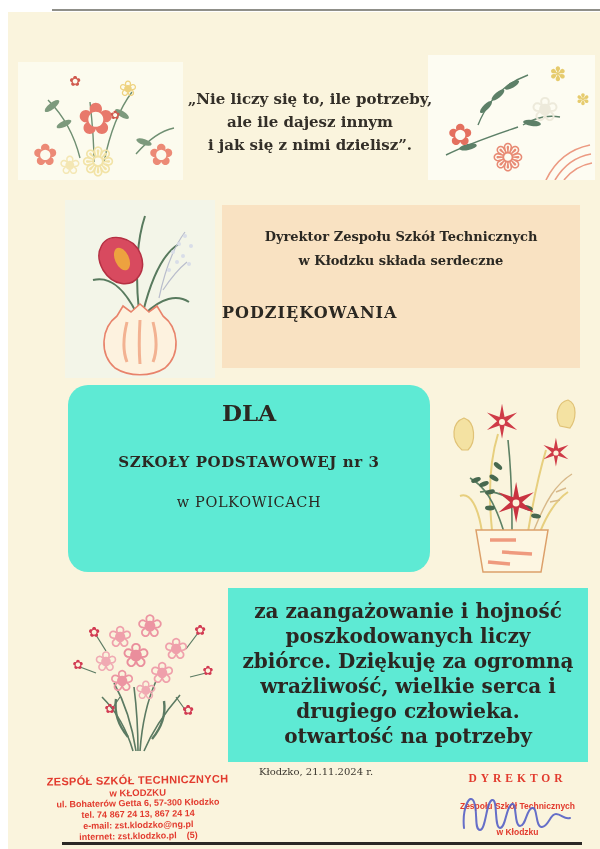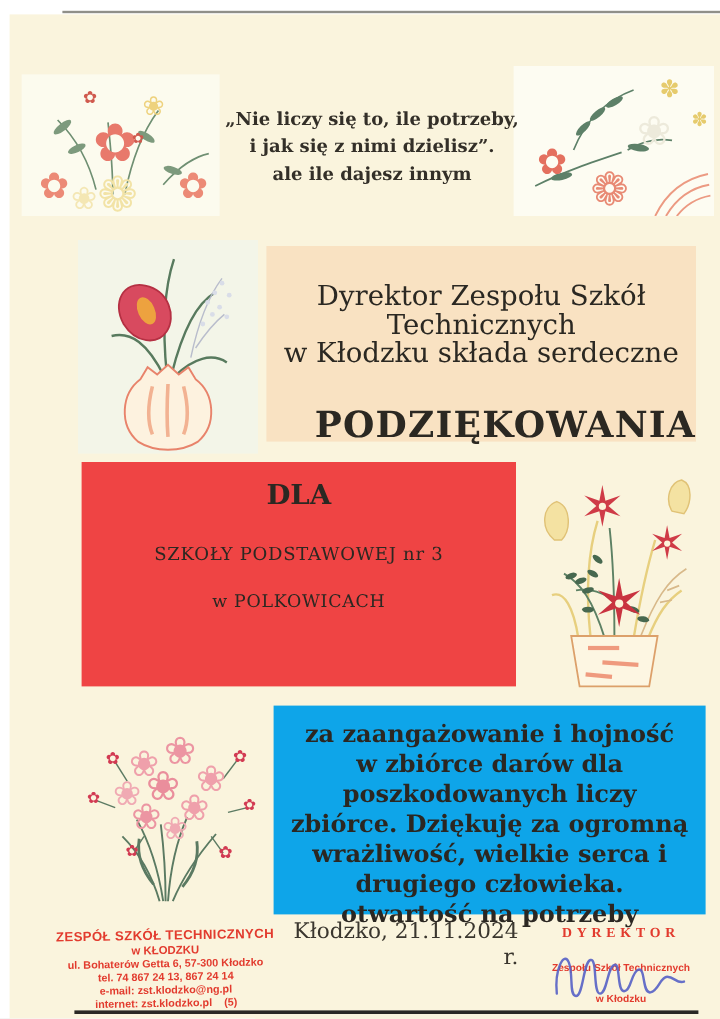--- a/index.html
+++ b/index.html
@@ -6,40 +6,40 @@
   .page{position:relative;width:600px;height:849px;background:#ffffff;overflow:hidden;
         font-family:"DejaVu Serif",serif;margin:0 auto;}
   .paper{position:absolute;left:8px;top:12px;right:0;bottom:0;background:#faf4dd;}
   .scan-line-top{position:absolute;left:52px;top:9px;width:548px;height:2px;background:#8f8f89;}
   .scan-line-bottom{position:absolute;left:62px;top:842px;width:520px;height:3px;background:#2a2824;}
   .panel{position:absolute;}
   .panel-topleft{left:18px;top:62px;width:165px;height:118px;background:#fcfbee;}
   .panel-topright{left:428px;top:55px;width:167px;height:125px;background:#fdfcf2;}
   .panel-vase{left:65px;top:200px;width:150px;height:178px;background:#f3f5e8;}
   .panel-header{left:222px;top:205px;width:358px;height:163px;background:#f9e2c2;}
-  .panel-dla{left:68px;top:385px;width:362px;height:187px;background:#ef4444;}
+  .panel-dla{left:68px;top:385px;width:362px;height:187px;background:#5eead4;border-radius:20px;}
   .panel-pot{left:432px;top:388px;width:160px;height:180px;}
   .panel-bouquet{left:58px;top:575px;width:160px;height:180px;}
-  .panel-body{left:228px;top:588px;width:360px;height:174px;background:#0ea5e9;}
+  .panel-body{left:228px;top:588px;width:360px;height:174px;background:#5eead4;}
   .quote{position:absolute;left:150px;top:88px;width:320px;text-align:center;
          font-weight:bold;font-size:15px;line-height:23px;color:#332f28;}
-  .hdr{padding-top:30px;text-align:center;font-weight:normal;font-size:23px;
+  .hdr{padding-top:20px;text-align:center;font-weight:bold;font-size:13px;
        line-height:24px;color:#2b2822;}
-  .thanks-title{margin-top:30px;text-align:right;font-weight:bold;font-size:30px;
+  .thanks-title{margin-top:30px;text-align:left;font-weight:bold;font-size:16px;
        letter-spacing:1px;color:#2b2822;}
   .dla-intro{padding-top:14px;text-align:center;font-weight:bold;font-size:23px;color:#2b2822;}
-  .dla-name{margin-top:27px;text-align:center;font-weight:normal;font-size:15px;
+  .dla-name{margin-top:27px;text-align:center;font-weight:bold;font-size:15px;
        letter-spacing:0.6px;color:#2b2822;}
   .dla-place{margin-top:23px;text-align:center;font-weight:normal;font-size:14.5px;
        letter-spacing:0.6px;color:#2b2822;}
   .body-text{padding-top:11px;text-align:center;font-weight:bold;font-size:20px;
        line-height:25px;color:#2b2722;}
   .body-text span{display:block;}
-  .date-line{position:absolute;left:232px;top:766px;width:200px;text-align:right;
-       font-size:18px;color:#3a362e;}
+  .date-line{position:absolute;left:216px;top:766px;width:200px;text-align:center;
+       font-size:10px;color:#3a362e;}
   .stamp{position:absolute;color:#e23b2e;font-family:"Liberation Sans",sans-serif;
        text-align:center;font-weight:bold;}
   .school-stamp{left:38px;top:774px;width:200px;transform:rotate(-1deg);}
   .school-stamp .s1{font-size:11px;letter-spacing:0.3px;line-height:13px;}
   .school-stamp .s2{font-size:9.5px;line-height:11px;}
   .school-stamp .s3{font-size:9px;line-height:11px;white-space:pre;}
   .director-stamp{left:440px;top:772px;width:155px;}
   .director-stamp .d1{font-size:11.5px;letter-spacing:4px;line-height:13px;font-family:Liberation Serif, serif;}
   .director-stamp .d2{font-size:8.5px;line-height:10px;font-weight:bold;margin-top:16px;}
   .director-stamp .dname{margin-top:14px;font-size:9.5px;font-style:italic;}
@@ -104,22 +104,22 @@
       <g stroke="#ec9a82" stroke-width="1.6" fill="none">
         <path d="M118,125 Q132,96 162,90"></path>
         <path d="M127,125 Q140,103 163,99"></path>
         <path d="M136,125 Q147,111 164,108"></path>
       </g>
     </svg>
   </div>
 
   <div class="quote">
     <div>„Nie liczy się to, ile potrzeby,</div>
+    <div>ale ile dajesz innym</div>
     <div>i jak się z nimi dzielisz”.</div>
-    <div>ale ile dajesz innym</div>
   </div>
 
   <div class="panel panel-vase">
     <svg viewBox="0 0 150 178" width="150" height="178">
       <g stroke="#587a5e" stroke-width="2" fill="none">
         <path d="M74,112 C70,72 72,40 80,16"></path>
         <path d="M78,112 C88,72 100,52 114,44"></path>
         <path d="M72,114 C58,86 44,76 28,80"></path>
         <path d="M80,114 C96,98 112,94 124,102"></path>
       </g>
@@ -244,21 +244,20 @@
         <text x="150" y="100" font-size="13" fill="#d23a52">✿</text>
         <text x="52" y="138" font-size="13" fill="#d23a52">✿</text>
         <text x="130" y="140" font-size="14" fill="#d23a52">✿</text>
       </g>
     </svg>
   </div>
 
   <div class="panel panel-body">
     <div class="body-text">
       <span>za zaangażowanie i hojność</span>
-      <span>w zbiórce darów dla</span>
       <span>poszkodowanych liczy</span>
       <span>zbiórce. Dziękuję za ogromną</span>
       <span>wrażliwość, wielkie serca i</span>
       <span>drugiego człowieka.</span>
       <span>otwartość na potrzeby</span>
     </div>
   </div>
 
   <div class="date-line">Kłodzko, 21.11.2024 r.</div>
 

